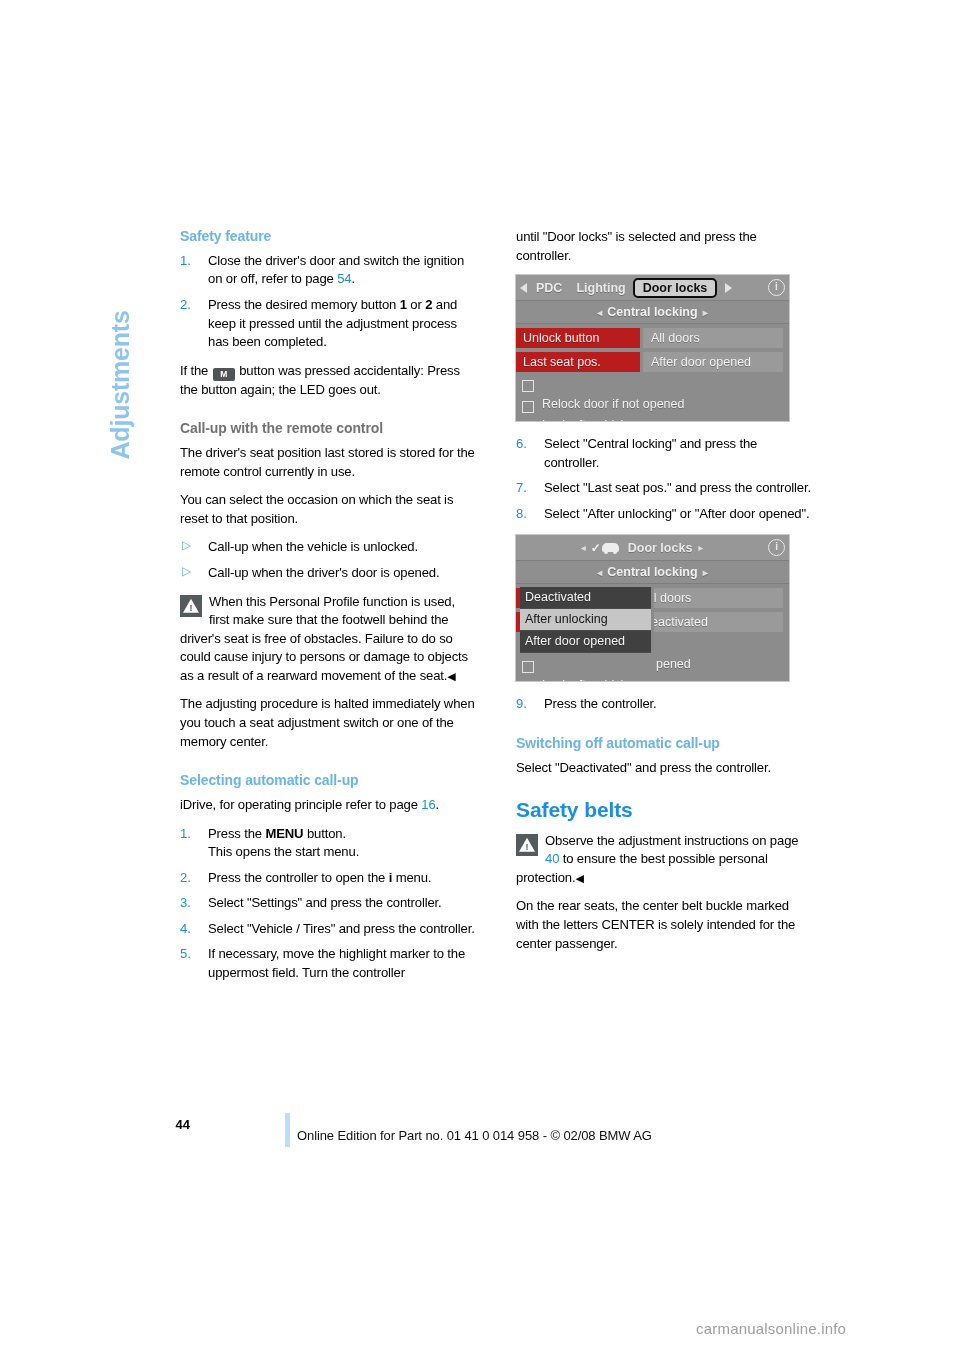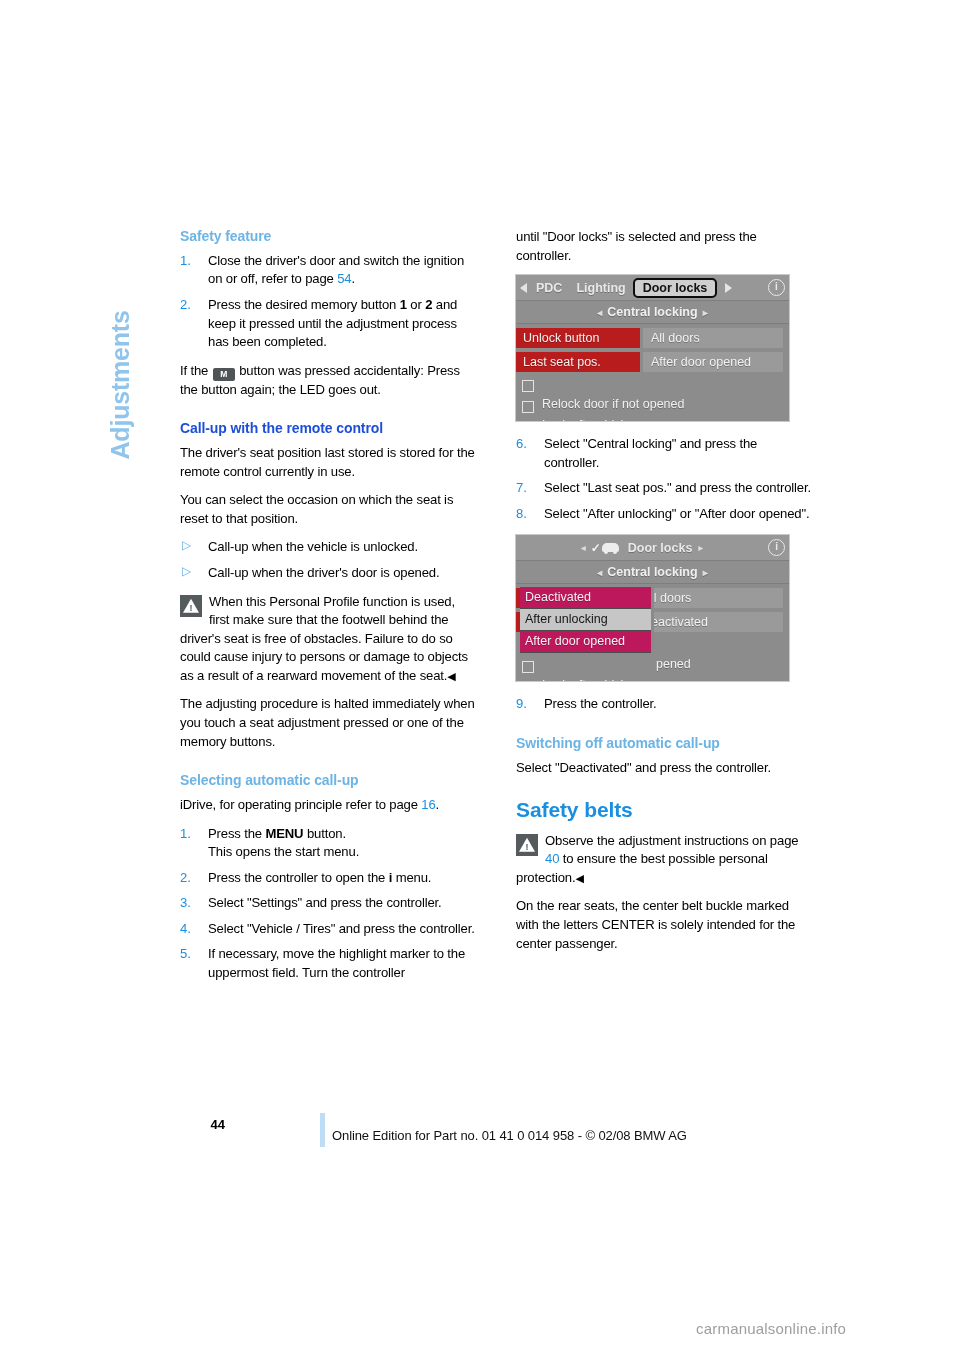--- a/index.html
+++ b/index.html
@@ -50,21 +50,21 @@
 
   h2.section-heading {
     font-size: 14px;
     font-weight: bold;
     color: #6cb4e4;
     margin: 0 0 7px 0;
     letter-spacing: -0.1px;
     line-height: 1.2;
   }
   h2.section-heading.strong {
-    color: #1d4ed8;
+    color: #737373;
   }
   h2.section-heading.big {
     font-size: 21px;
     color: #1a8fe0;
     margin-top: 20px;
     margin-bottom: 9px;
   }
   .spacer-md { height: 11px; }
 
   p.body {
@@ -280,21 +280,21 @@
     color: #f2f2f2;
     text-shadow: 0 1px 0 rgba(0,0,0,.25);
     margin-top: 37px;
   }
   
   .idrive .overlay {
     position: absolute;
     left: 4px;
     top: 52px;
     width: 131px;
-    background: #be185d;
+    background: #404040;
     border-right: 3px solid #8a8a8a;
   }
   .idrive .overlay .opt {
     height: 21px;
     line-height: 21px;
     padding-left: 5px;
     color: #f4f4f4;
     border-bottom: 1px solid #4b4b4b;
     white-space: nowrap;
     text-shadow: 0 1px 0 rgba(0,0,0,.25);
@@ -346,21 +346,20 @@
     transform-origin: right bottom;
   }
 
   
   #footer {
     position: absolute;
     left: 0;
     top: 1110px;
     width: 772px;
     height: 40px;
-    margin-left: 35px;
   }
   #footer .pagenum {
     position: absolute;
     left: 160px;
     top: 7px;
     width: 30px;
     text-align: right;
     font-size: 13px;
     font-weight: bold;
     color: #000;
@@ -426,21 +425,21 @@
     <li><span class="arw">▷</span><span>Call-up when the driver's door is opened.</span></li>
   </ul>
 
   <div class="warning-block">
     <span class="warn-icon">
         <span class="tri"></span>
         <span class="bang">!</span>
       </span><span>When this Personal Profile function is used, first make sure that the footwell behind the driver's seat is free of obstacles. Failure to do so could cause injury to persons or damage to objects as a result of a rearward movement of the seat.</span><span class="endmark">◀</span>
   </div>
 
-  <p class="body">The adjusting procedure is halted immediately when you touch a seat adjustment pressed or one of the memory buttons.</p>
+  <p class="body">The adjusting procedure is halted immediately when you touch a seat adjustment switch or one of the memory center.</p>
 
   <div class="spacer-md"></div>
 
   <h2 class="section-heading">Selecting automatic call-up</h2>
 
   <p class="body"><span>iDrive, for operating principle refer to page </span><span class="pageref">16</span><span>.</span></p>
 
   <ol class="steps">
     <li>
       <span class="num">1.</span><span>Press the </span><span class="bold">MENU</span><span> button.</span><br><span>This opens the start menu.</span>

